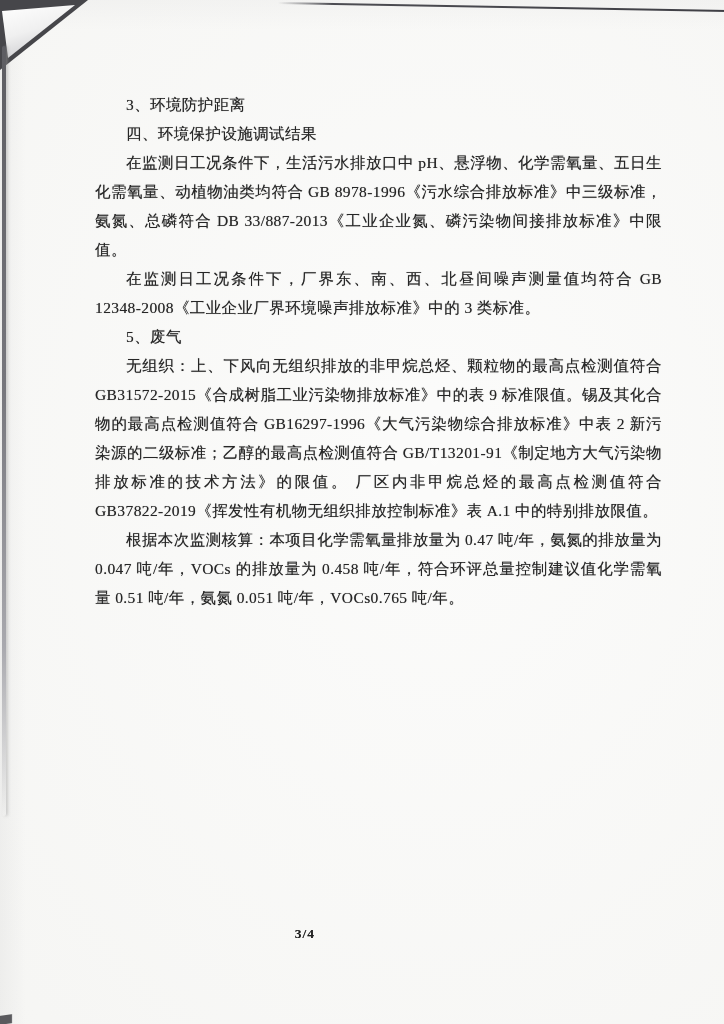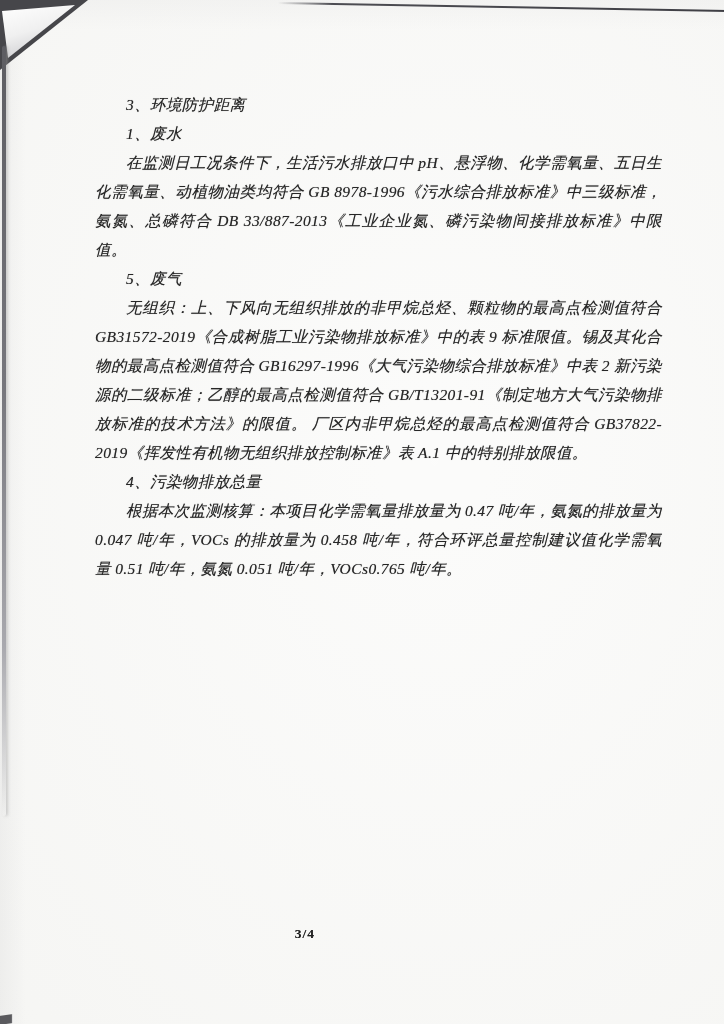--- a/index.html
+++ b/index.html
@@ -38,21 +38,21 @@
     position:absolute;left:0;top:1015px;width:12px;height:9px;
     background:#5a5a5e;filter:blur(.6px);
     transform:skewY(-8deg);
   }
   .doc{
     position:absolute;left:95px;top:90px;width:567px;
     font-size:15.5px;line-height:29px;color:#262626;
     text-shadow:0 0 .7px rgba(35,35,35,.55);
     letter-spacing:.4px;
   }
-  .hd,.para{margin:0;text-indent:2em;font-style:italic;}
+  .hd,.para{margin:0;text-indent:2em;}
   .para{text-align:justify;}
   .page-number{
     position:absolute;left:0;top:926px;width:610px;
     text-align:center;font-size:13.5px;font-weight:bold;color:#1f1f1f;
     letter-spacing:1px;
     text-shadow:0 0 .5px rgba(35,35,35,.6);
   }
 </style>
 </head>
 <body>
@@ -70,21 +70,21 @@
   <polygon points="0,0 88,0 0,70" fill="#46464a"></polygon>
   <polygon points="2,11 75,5 8,58" fill="url(#foldg)"></polygon>
 </svg>
 
 <div class="edge-shadow"></div>
 <div class="top-edge-line"></div>
 <div class="bottom-speck"></div>
 
 <main class="doc">
   <p class="hd">3、环境防护距离</p>
-  <p class="hd">1、废水</p>
+  <p class="hd">四、环境保护设施调试结果</p>
   <p class="para">在监测日工况条件下，生活污水排放口中 pH、悬浮物、化学需氧量、五日生化需氧量、动植物油类均符合 GB 8978-1996《污水综合排放标准》中三级标准，氨氮、总磷符合 DB 33/887-2013《工业企业氮、磷污染物间接排放标准》中限值。</p>
+  <p class="para">在监测日工况条件下，厂界东、南、西、北昼间噪声测量值均符合 GB 12348-2008《工业企业厂界环境噪声排放标准》中的 3 类标准。</p>
   <p class="hd">5、废气</p>
-  <p class="para">无组织：上、下风向无组织排放的非甲烷总烃、颗粒物的最高点检测值符合 GB31572-2019《合成树脂工业污染物排放标准》中的表 9 标准限值。锡及其化合物的最高点检测值符合 GB16297-1996《大气污染物综合排放标准》中表 2 新污染源的二级标准；乙醇的最高点检测值符合 GB/T13201-91《制定地方大气污染物排放标准的技术方法》的限值。 厂区内非甲烷总烃的最高点检测值符合 GB37822-2019《挥发性有机物无组织排放控制标准》表 A.1 中的特别排放限值。</p>
-  <p class="hd">4、污染物排放总量</p>
+  <p class="para">无组织：上、下风向无组织排放的非甲烷总烃、颗粒物的最高点检测值符合 GB31572-2015《合成树脂工业污染物排放标准》中的表 9 标准限值。锡及其化合物的最高点检测值符合 GB16297-1996《大气污染物综合排放标准》中表 2 新污染源的二级标准；乙醇的最高点检测值符合 GB/T13201-91《制定地方大气污染物排放标准的技术方法》的限值。 厂区内非甲烷总烃的最高点检测值符合 GB37822-2019《挥发性有机物无组织排放控制标准》表 A.1 中的特别排放限值。</p>
   <p class="para">根据本次监测核算：本项目化学需氧量排放量为 0.47 吨/年，氨氮的排放量为 0.047 吨/年，VOCs 的排放量为 0.458 吨/年，符合环评总量控制建议值化学需氧量 0.51 吨/年，氨氮 0.051 吨/年，VOCs0.765 吨/年。</p>
 </main>
 
 <div class="page-number">3/4</div>
 
 </body></html>

